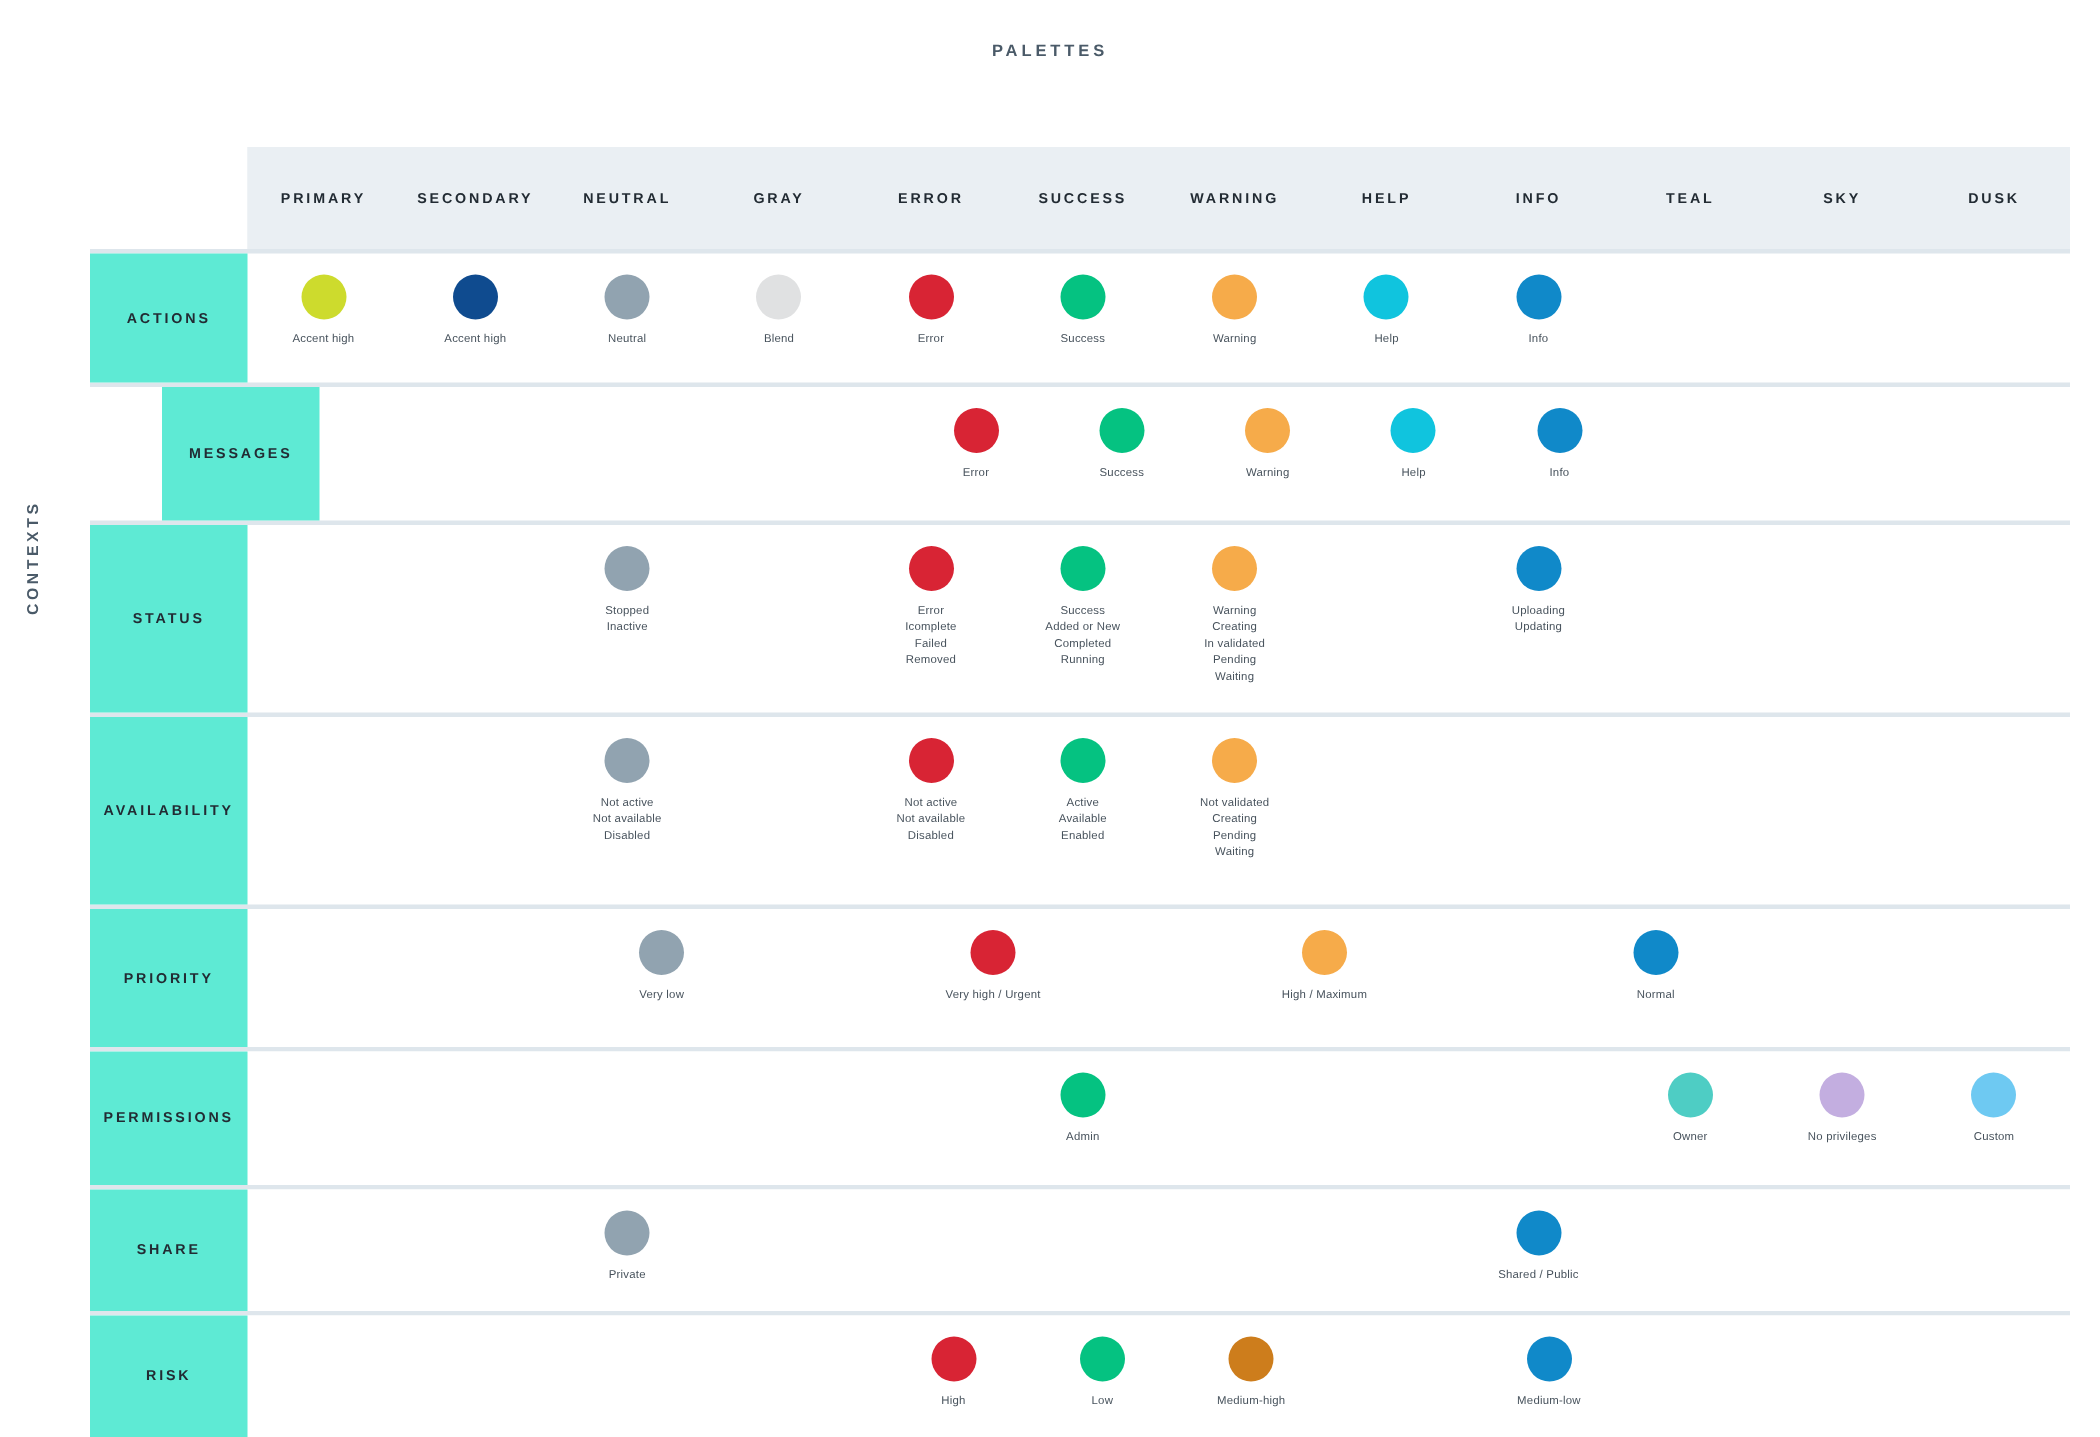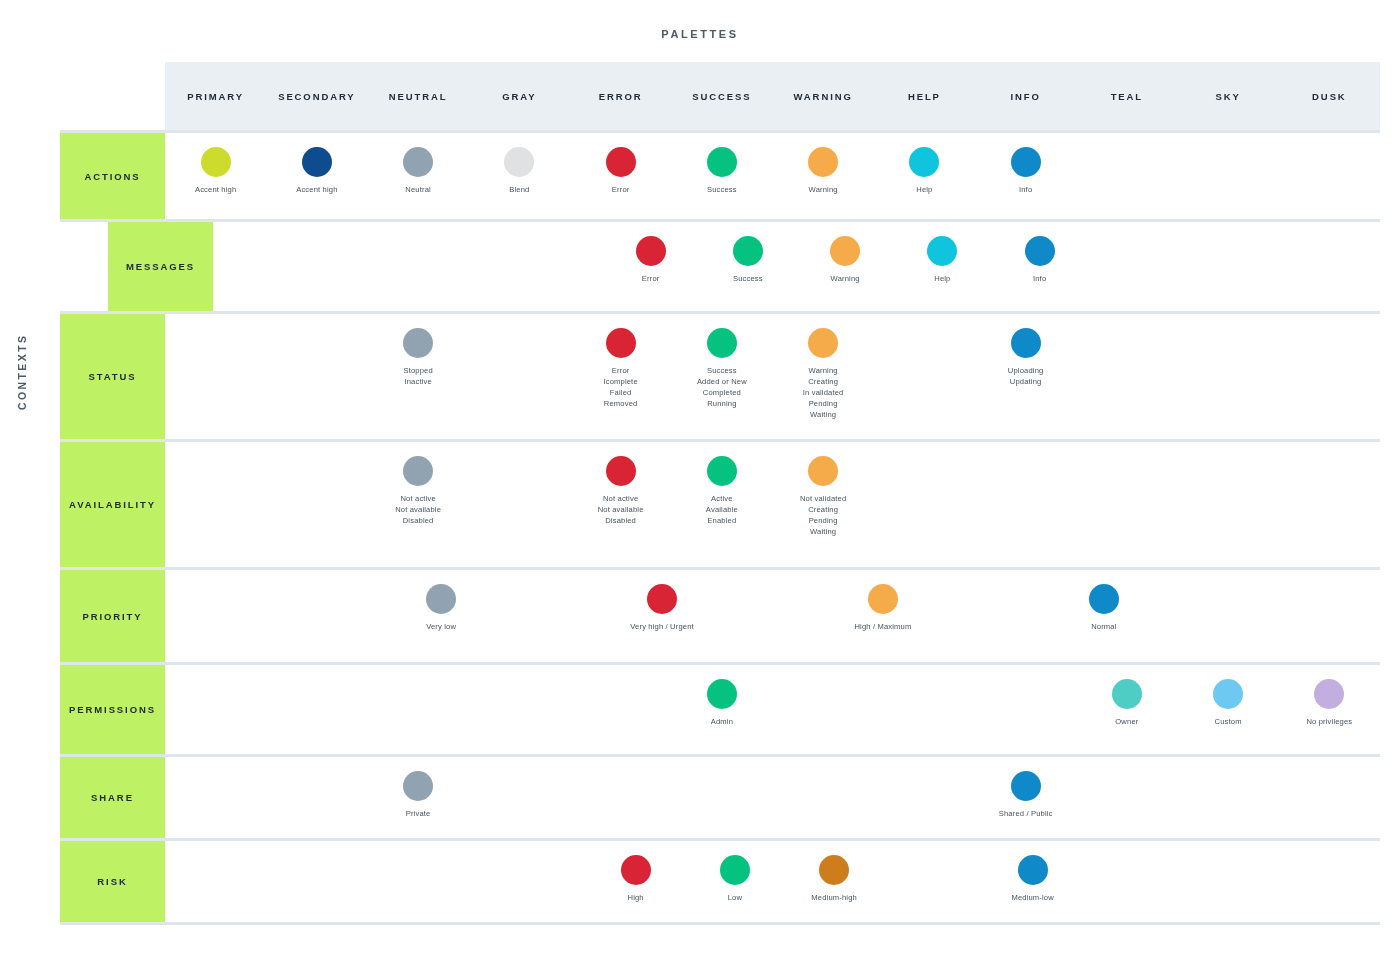--- a/index.html
+++ b/index.html
@@ -51,20 +51,21 @@
     left: 60px;
     top: 62px;
     width: 1320px;
   }
 
   
   .head-row {
     display: flex;
     height: 68px;
     background: #eaeff3;
+    margin-top: 36px;
   }
   .head-corner {
     width: 105px;
     flex: 0 0 105px;
     background: #ffffff;
   }
   .head-cell {
     flex: 1 1 0;
     display: flex;
     align-items: center;
@@ -82,21 +83,21 @@
   .row {
     display: flex;
     border-bottom: 3px solid #dee6ec;
     background: #ffffff;
   }
   .row:first-child { border-top: 3px solid #dee6ec; }
 
   .row-label {
     width: 105px;
     flex: 0 0 105px;
-    background: #bef264;
+    background: #5eead4;
     display: flex;
     align-items: center;
     justify-content: center;
     font-size: 9.5px;
     font-weight: 700;
     letter-spacing: 1.9px;
     color: #222b33;
     text-align: center;
   }
 
@@ -386,27 +387,27 @@
               <div class="cap">Admin</div>
             </div>
             <div class="cell"></div>
             <div class="cell"></div>
             <div class="cell"></div>
             <div class="cell">
               <div class="swatch" style="background: rgb(78, 205, 196);"></div>
               <div class="cap">Owner</div>
             </div>
             <div class="cell">
+              <div class="swatch" style="background: rgb(195, 174, 224);"></div>
+              <div class="cap">No privileges</div>
+            </div>
+            <div class="cell">
               <div class="swatch" style="background: rgb(110, 201, 242);"></div>
               <div class="cap">Custom</div>
             </div>
-            <div class="cell">
-              <div class="swatch" style="background: rgb(195, 174, 224);"></div>
-              <div class="cap">No privileges</div>
-            </div>
           </div>
         </div>
         <div class="row r-share">
           <div class="row-label">SHARE</div>
           <div class="row-cells">
             <div class="cell"></div>
             <div class="cell"></div>
             <div class="cell">
               <div class="swatch" style="background: rgb(145, 163, 176);"></div>
               <div class="cap">Private</div>

